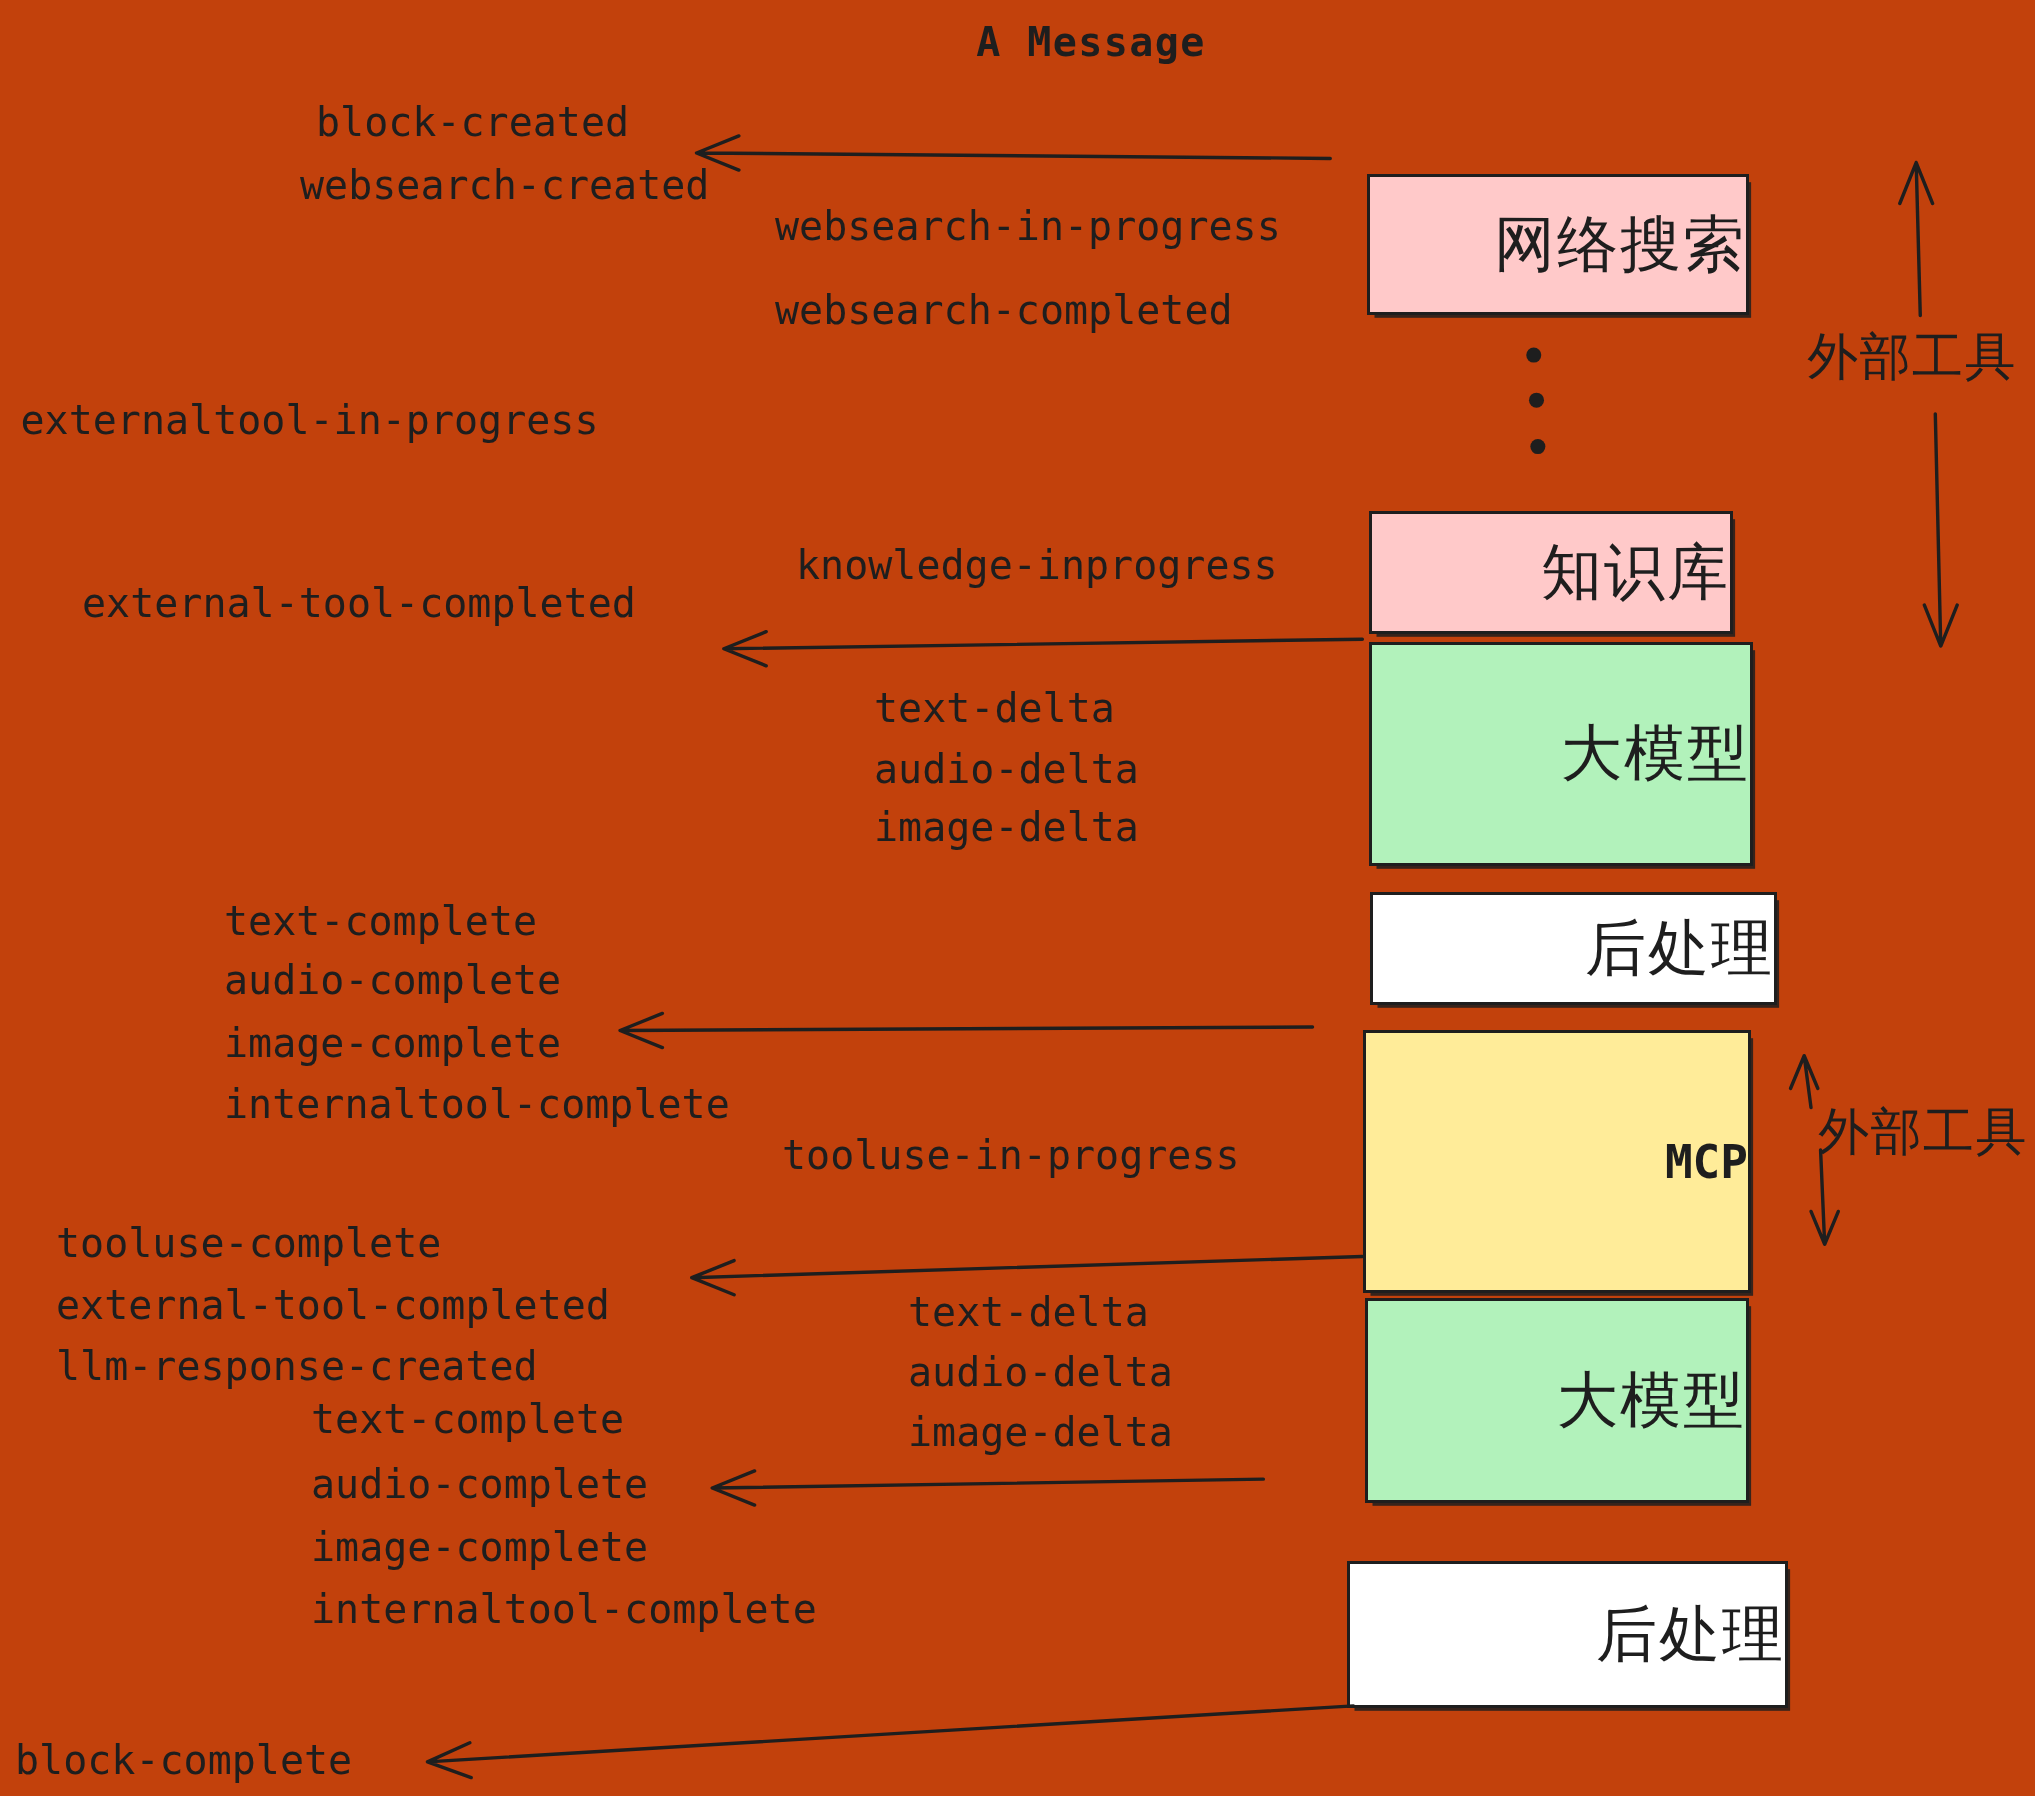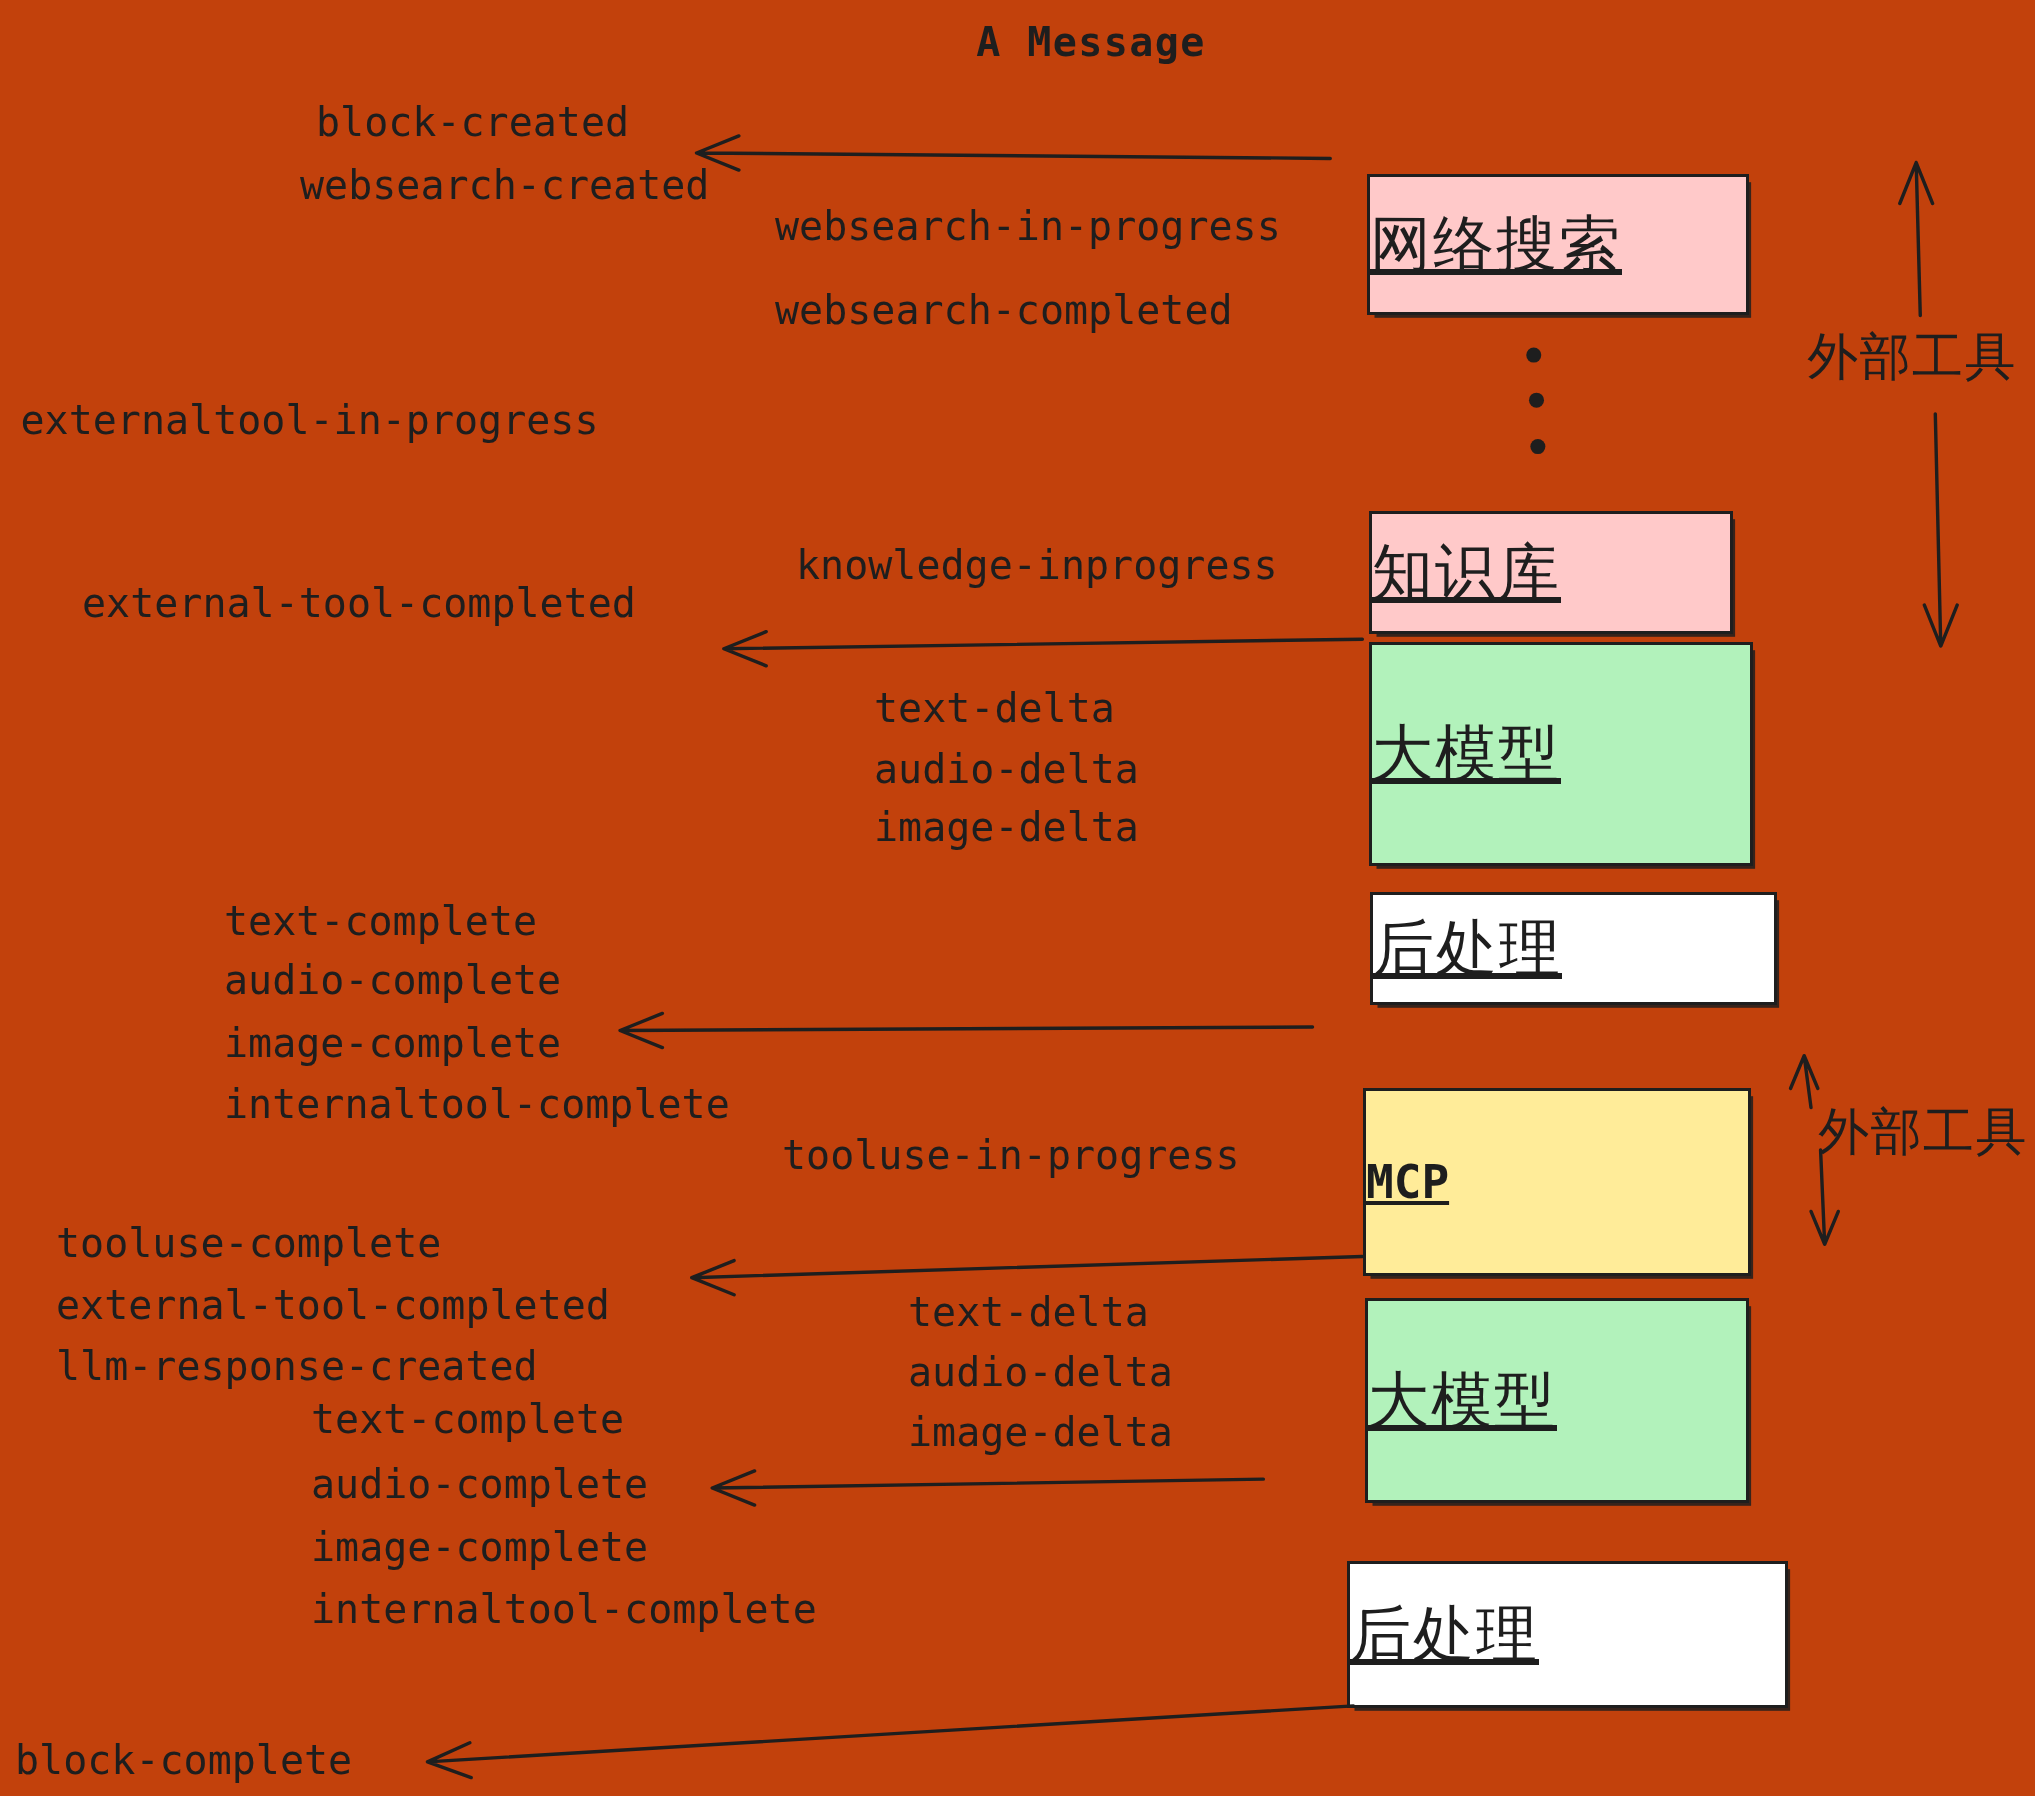--- a/index.html
+++ b/index.html
@@ -13,23 +13,22 @@
   .title{
     position:absolute; transform:translate(-50%,-50%);
     font-size:40px; font-weight:bold; white-space:nowrap; letter-spacing:1.4px;
   }
   .event{
     position:absolute; transform:translateY(-52%);
     font-size:40px; white-space:nowrap; color:var(--stroke);
   }
   .box{
     position:absolute; border:3.4px solid var(--stroke); box-sizing:border-box;
-    display:flex; align-items:center; justify-content:flex-start;
+    display:flex; align-items:center; justify-content:flex-end;
     box-shadow:4.8px 5.5px 0 -2.7px rgba(30,30,30,.85);
-    text-decoration:underline;
   }
   .box .zh{
     font-family:"Liberation Sans", sans-serif;
     font-size:61px; letter-spacing:2px; white-space:nowrap; color:var(--stroke);
   }
   .box .en{
     font-family:"DejaVu Sans Mono", monospace;
     font-size:46px; font-weight:bold; white-space:nowrap; color:var(--stroke);
   }
   .box.pink{background:var(--pink);}
@@ -84,21 +83,21 @@
     </div>
   <div class="box pink" style="left:1369px; top:511px;  width:364px; height:123px">
     <span class="zh">知识库</span>
     </div>
   <div class="box green" style="left:1369px; top:642px;  width:384px; height:224px">
     <span class="zh">大模型</span>
     </div>
   <div class="box white" style="left:1370px; top:892px; width:407px; height:113px">
     <span class="zh">后处理</span>
     </div>
-  <div class="box yellow" style="left:1363px; top:1088px; width:388px; height:188px">
+  <div class="box yellow" style="left:1363px; top:1030px; width:388px; height:263px">
     <span class="en">MCP</span>
     </div>
   <div class="box green" style="left:1365px; top:1298px; width:384px; height:205px">
     <span class="zh">大模型</span>
     </div>
   <div class="box white" style="left:1347px; top:1561px; width:441px; height:147px">
     <span class="zh">后处理</span>
     </div>
 
   <div class="side-label" style="left:1912px; top:357px">外部工具</div>

